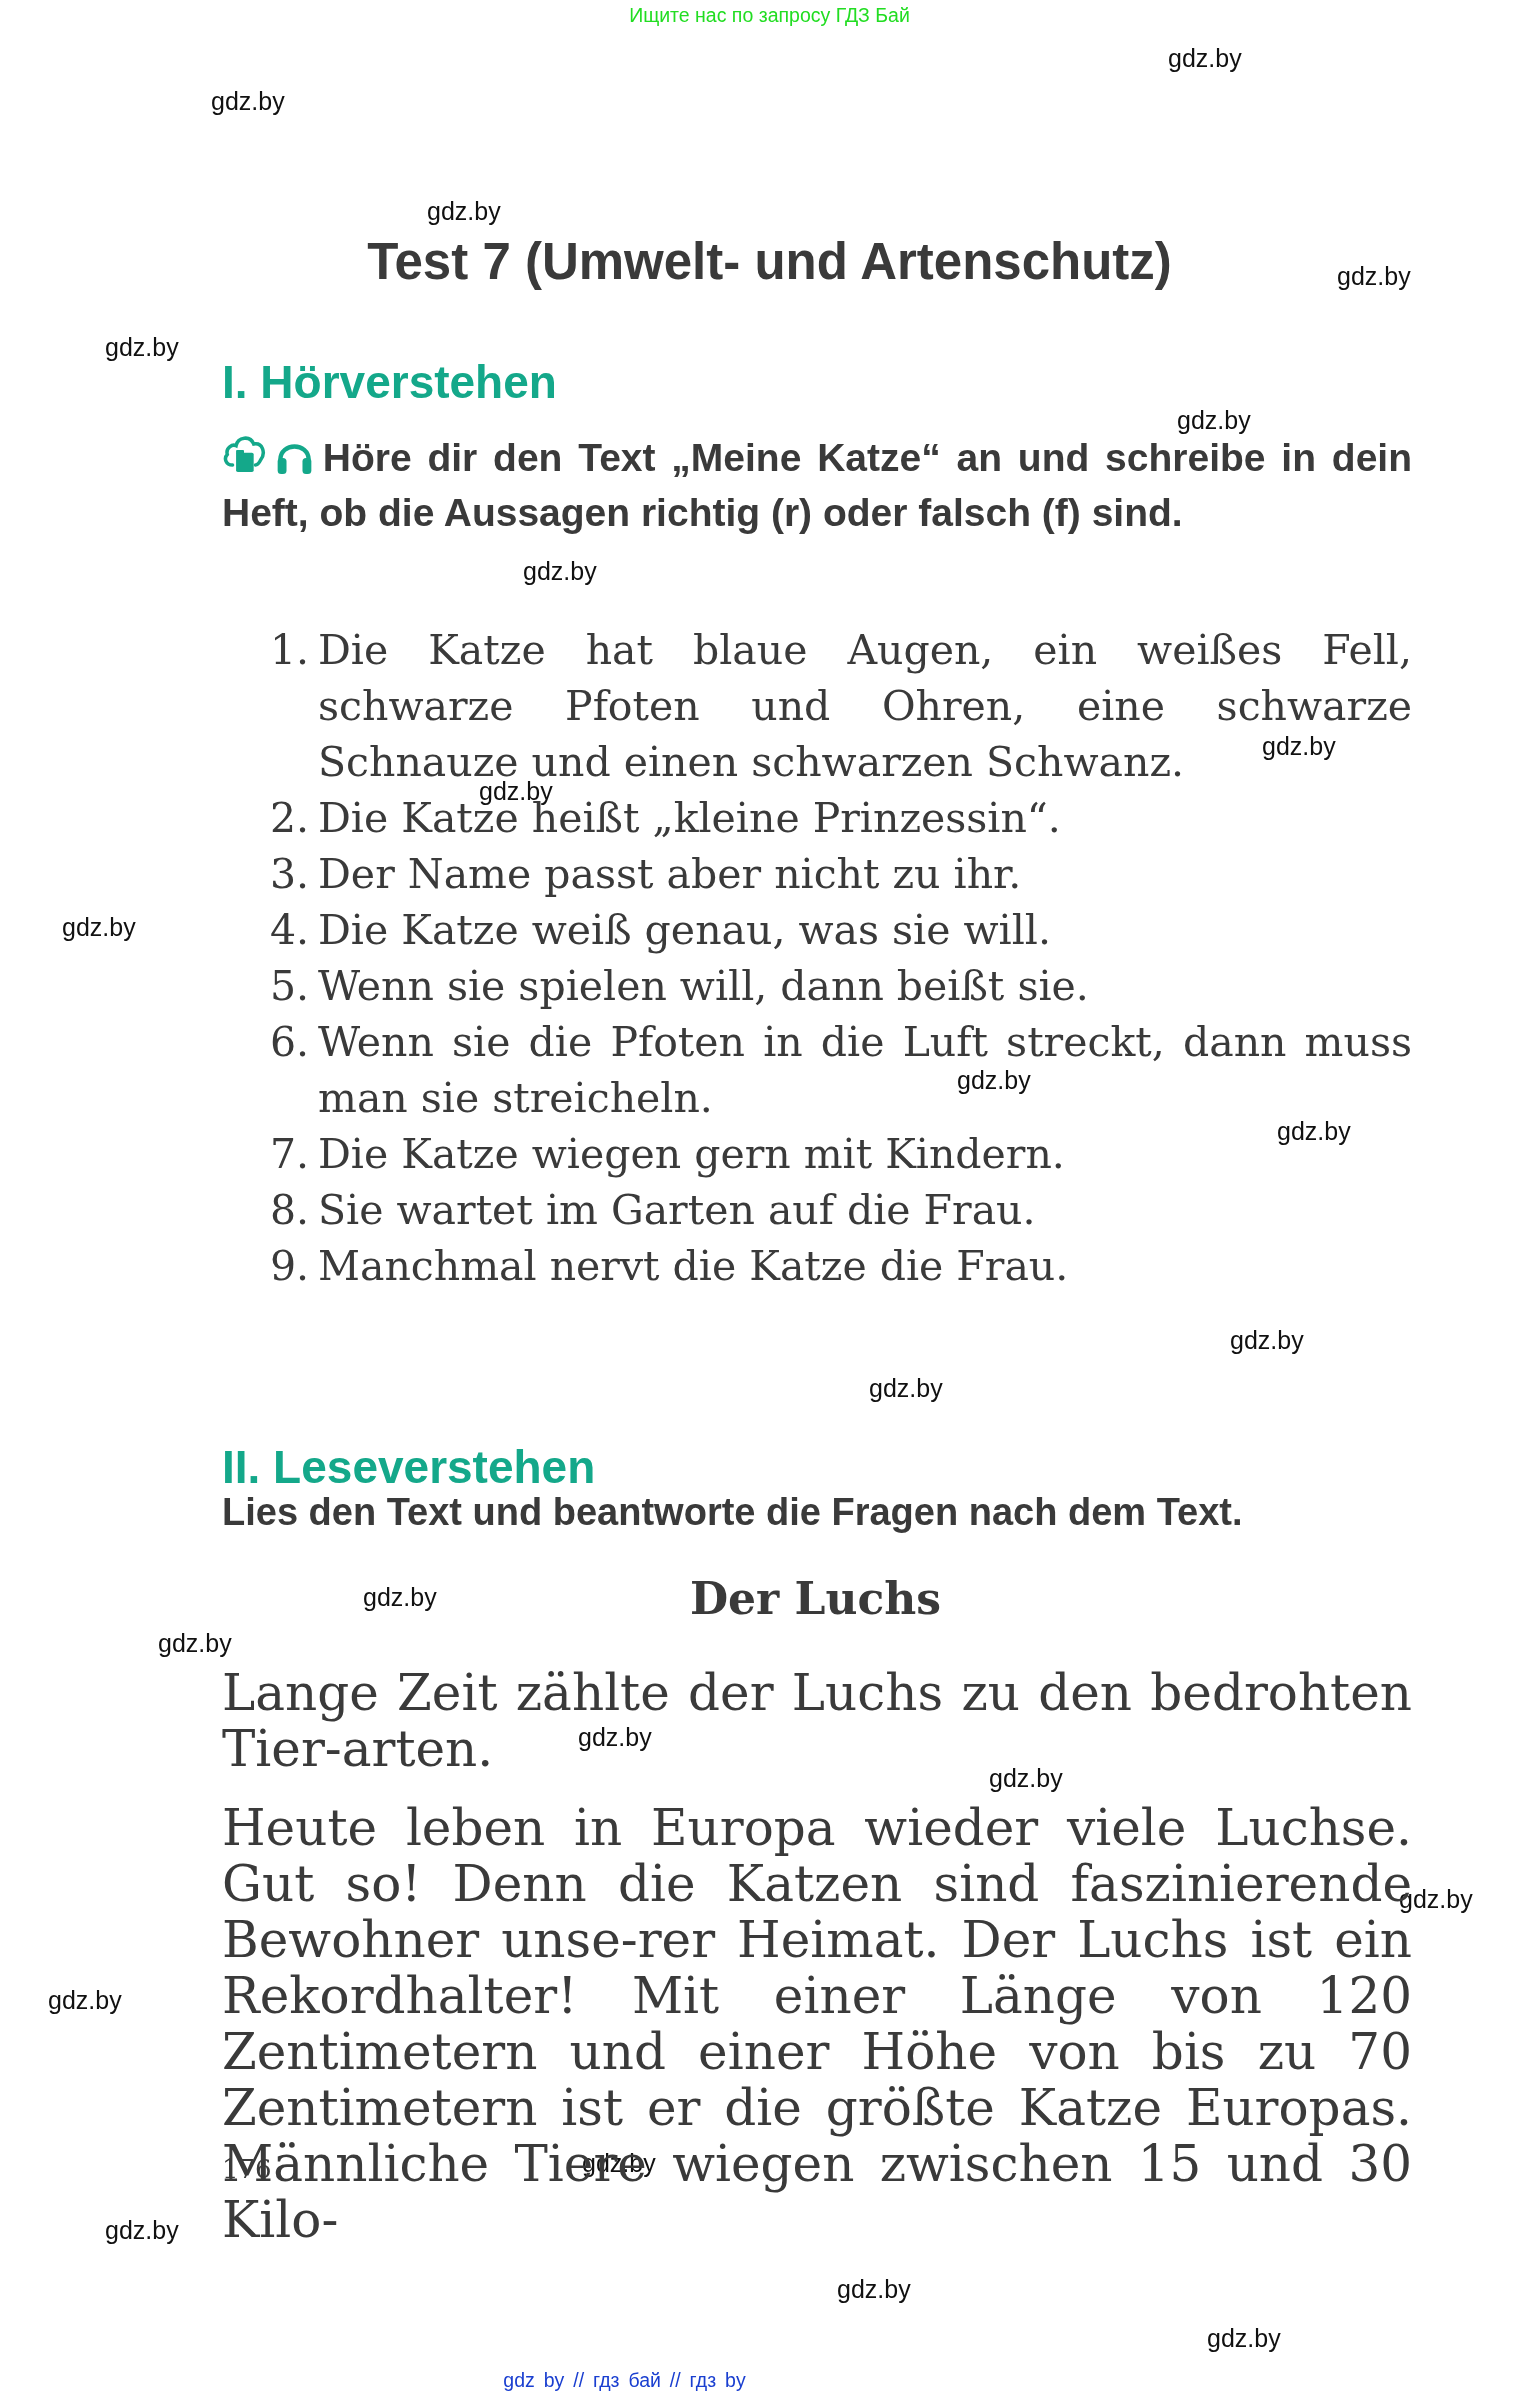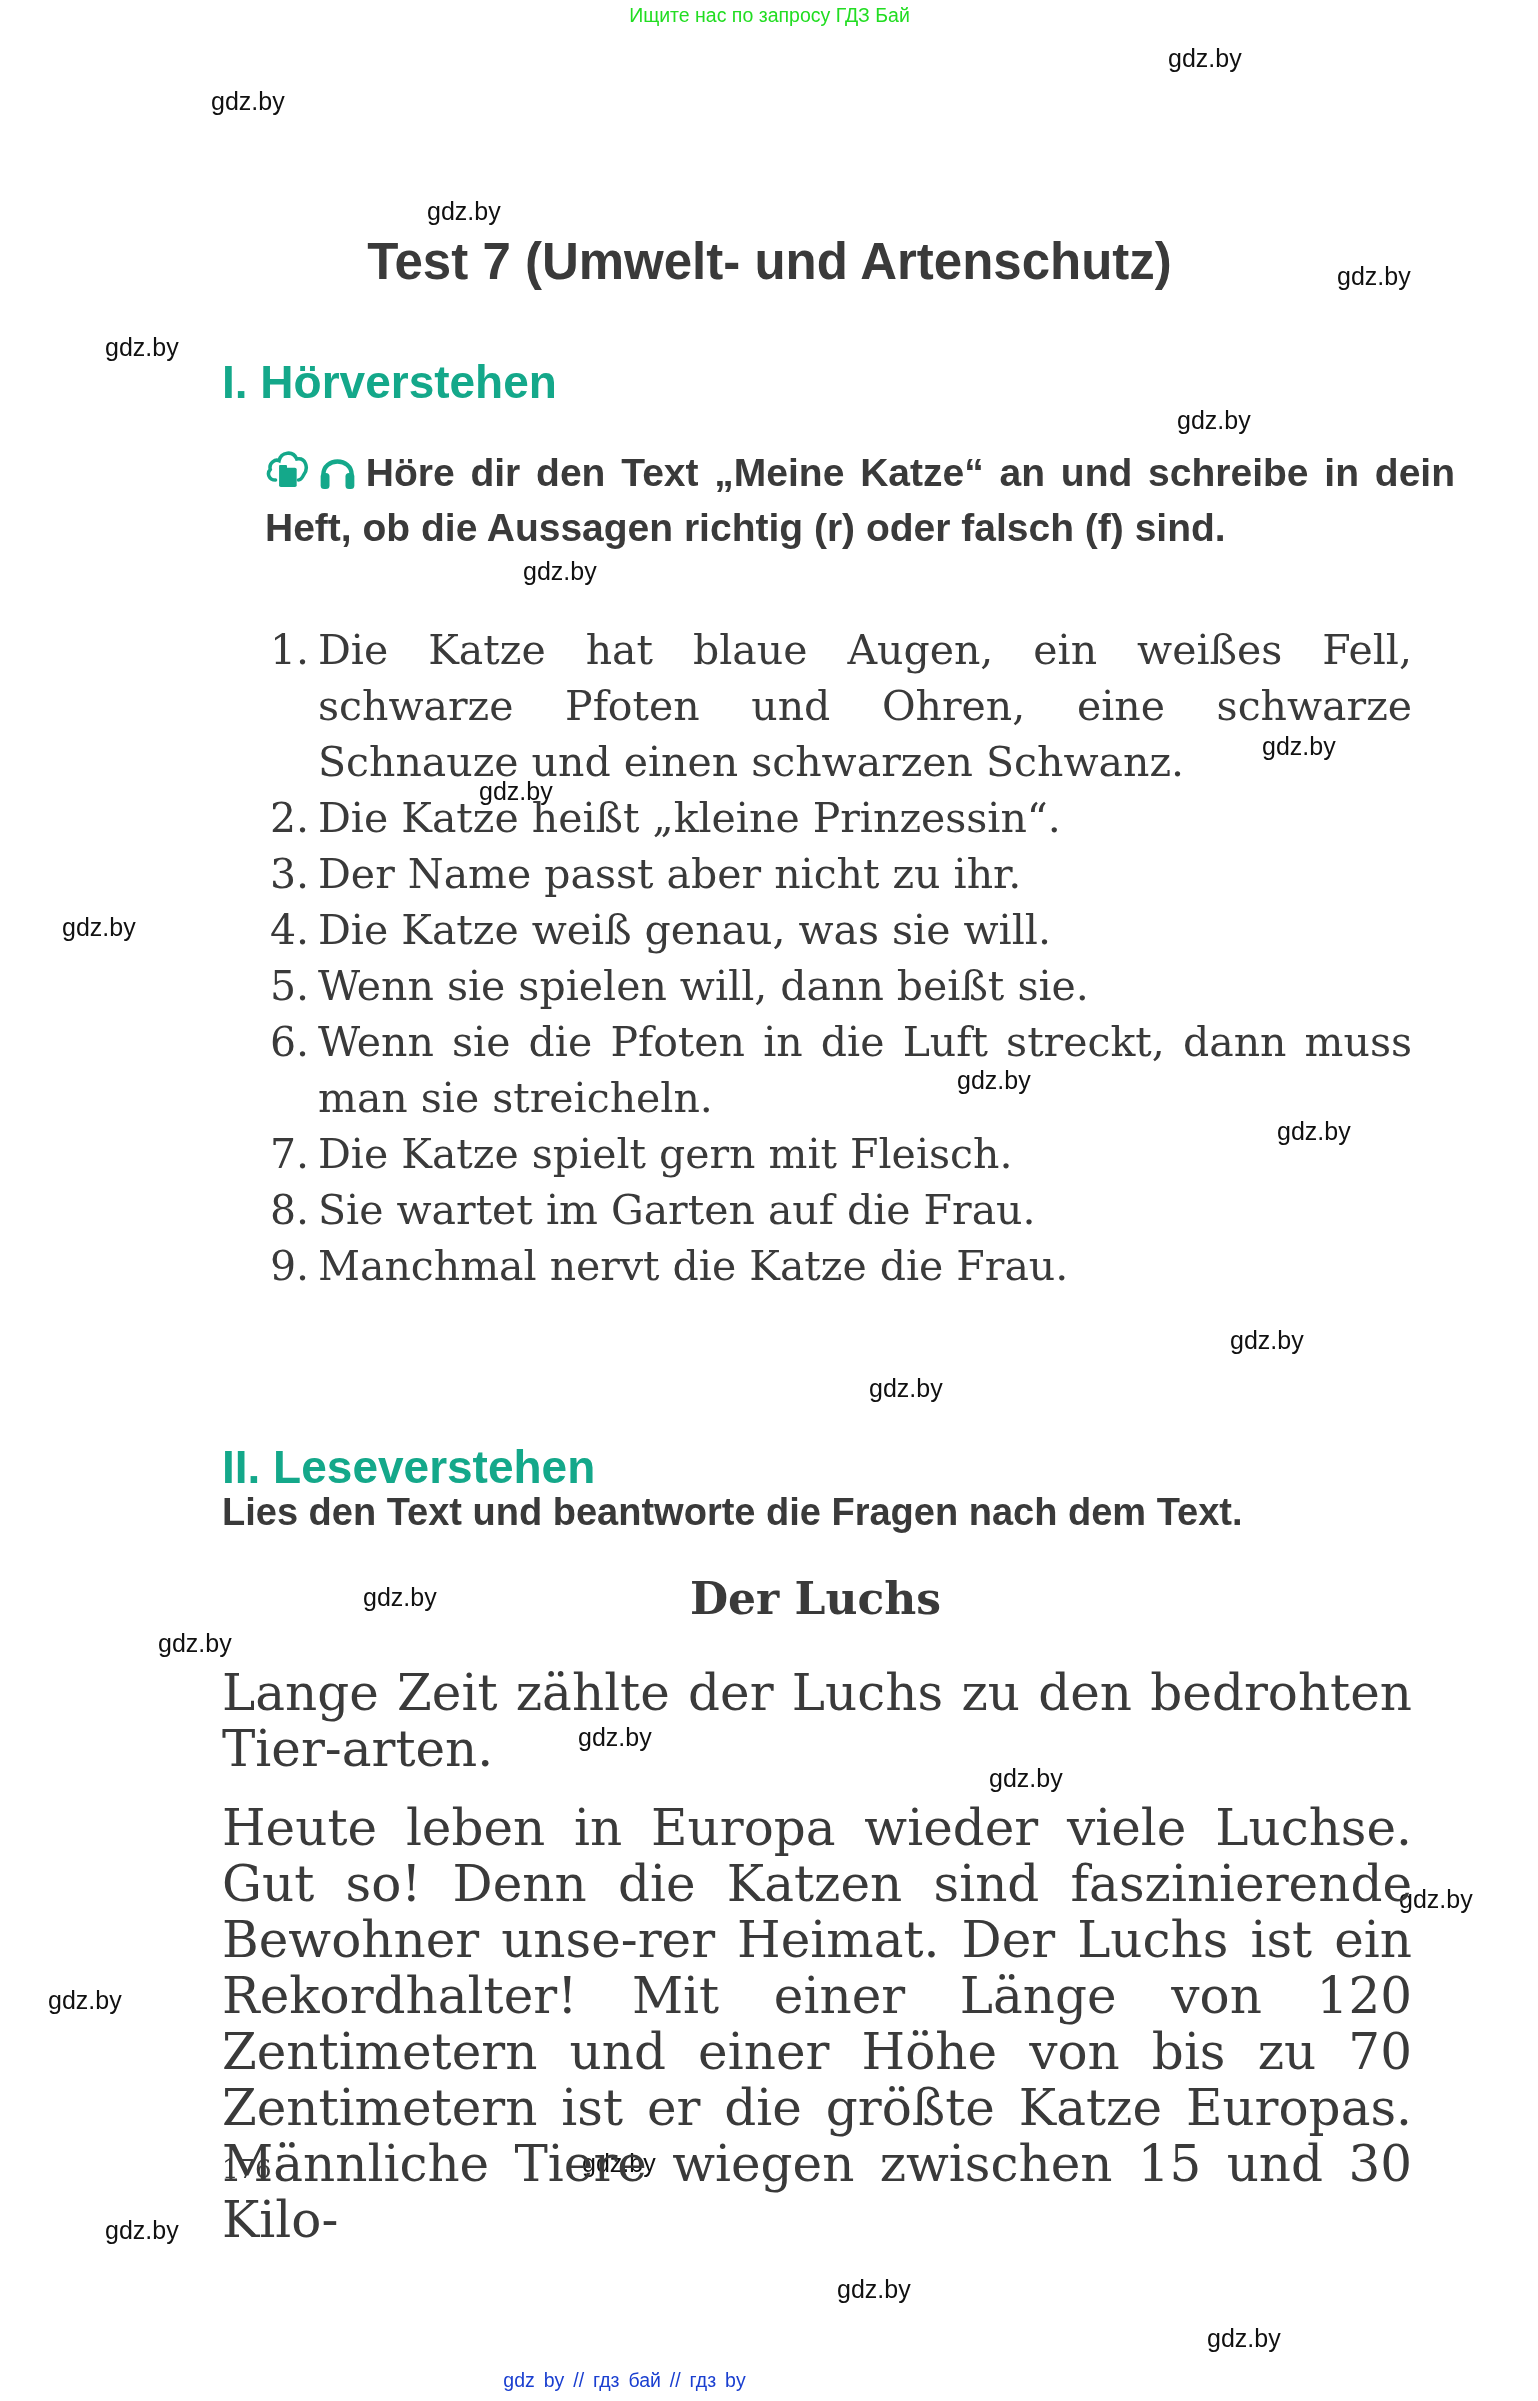--- a/index.html
+++ b/index.html
@@ -49,21 +49,21 @@
     <div class="abs wm" style="left: 582px; top: 2149px;">gdz.by</div>
     <div class="abs wm" style="left: 105px; top: 2216px;">gdz.by</div>
     <div class="abs wm" style="left: 837px; top: 2275px;">gdz.by</div>
     <div class="abs wm" style="left: 1207px; top: 2324px;">gdz.by</div>
   </div>
 
 <div class="abs title">Test 7 (Umwelt- und Artenschutz)</div>
 
 <div class="abs section" style="top:355px;">I. Hörverstehen</div>
 
-<div class="abs instr" style="top:448px;margin-left:43px;">
+<div class="abs instr" style="top:433px;">
   <span class="icons">
     <span>
       <svg width="44" height="43" viewBox="0 0 50 48">
         <path d="M12 36 C4 36 2 28 6 24 C4 16 12 12 16 14 C18 4 32 2 36 12 C46 10 50 22 44 30 C42 34 40 36 38 36" fill="none" stroke="#14a88a" stroke-width="4" stroke-linecap="round"></path>
         <rect x="16" y="22" width="20" height="22" rx="2" fill="#14a88a"></rect>
         <rect x="16" y="19" width="9" height="5" rx="1" fill="#14a88a"></rect>
       </svg>
     </span>
     <span>
       <svg width="39" height="43" viewBox="0 0 44 48">
@@ -95,21 +95,21 @@
   <li>
       <span class="num">5.</span>
       <span class="txt">Wenn sie spielen will, dann beißt sie.</span>
     </li>
   <li>
       <span class="num">6.</span>
       <span class="txt">Wenn sie die Pfoten in die Luft streckt, dann muss man sie streicheln.</span>
     </li>
   <li>
       <span class="num">7.</span>
-      <span class="txt">Die Katze spielt gern mit Fleisch.</span>
+      <span class="txt">Die Katze wiegen gern mit Kindern.</span>
     </li>
   <li>
       <span class="num">8.</span>
       <span class="txt">Sie wartet im Garten auf die Frau.</span>
     </li>
   <li>
       <span class="num">9.</span>
       <span class="txt">Manchmal nervt die Katze die Frau.</span>
     </li>
 </ul>

